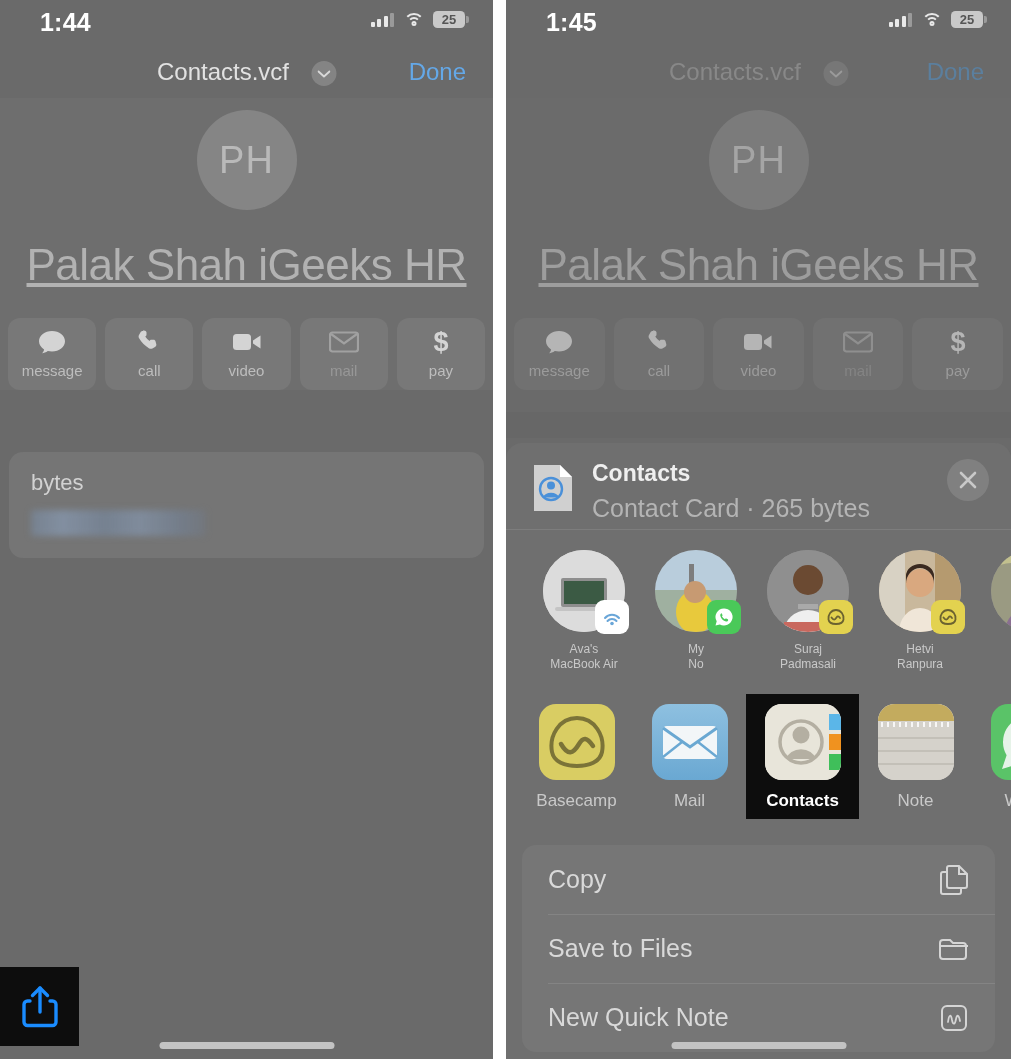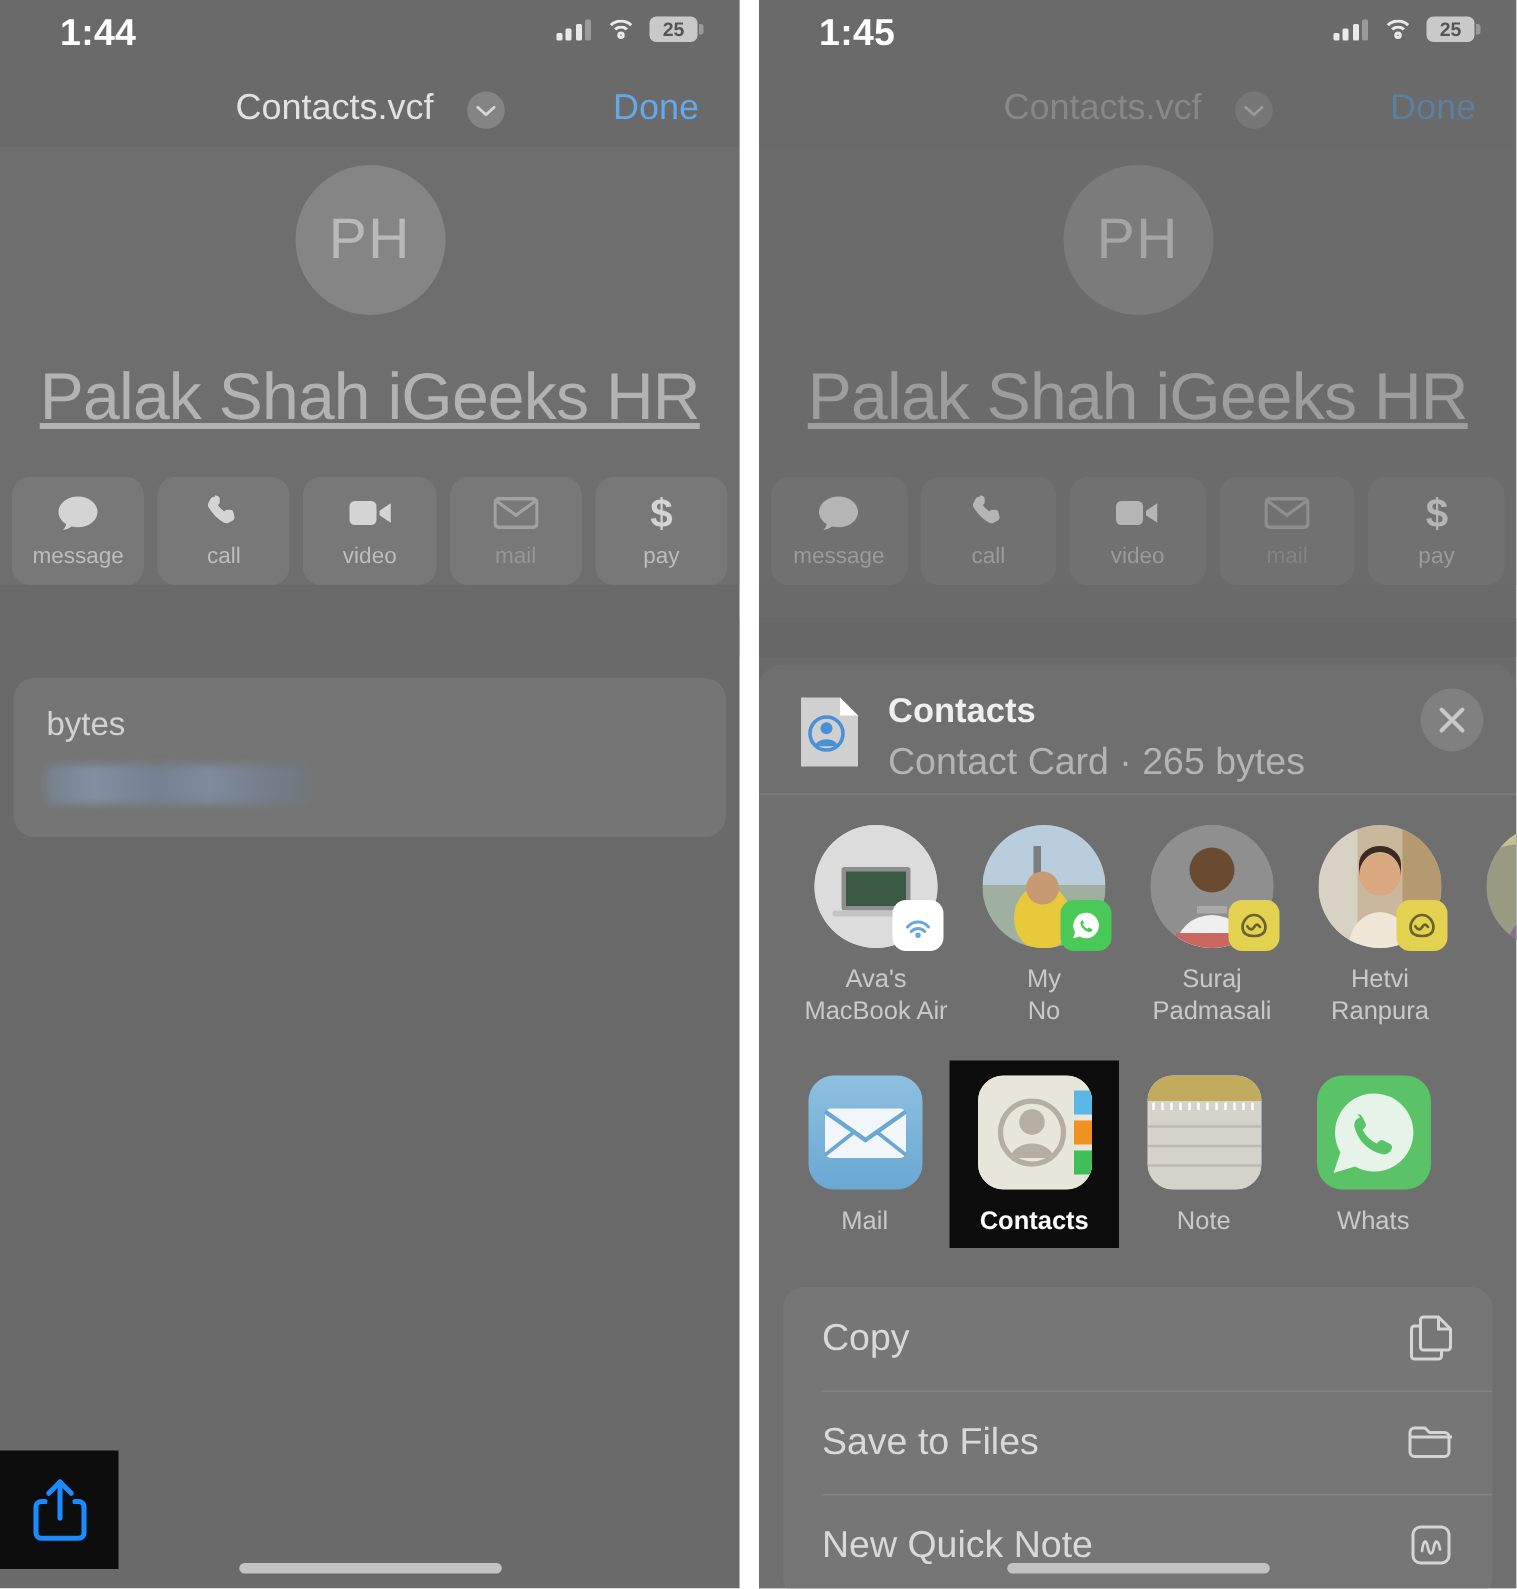--- a/index.html
+++ b/index.html
@@ -146,21 +146,21 @@
   .person { width:112px; flex:none; text-align:center; }
   .person-av {
     width:82px;height:82px;border-radius:50%;margin:0 auto; position:relative;
     overflow:visible; background:#8d8d8d;
   }
   .person-av .pic { position:absolute; inset:0; border-radius:50%; overflow:hidden; }
   .badge {
     position:absolute; right:-4px; bottom:-2px; width:34px;height:34px;border-radius:9px;
     display:flex;align-items:center;justify-content:center;
   }
-  .person-name { margin-top:10px; font-size:17px; color:#c9c9c9; line-height:1.25; }
+  .person-name { margin-top:10px; font-size:12px; color:#c9c9c9; line-height:1.25; }
 
   .apps-row { display:flex; padding: 22px 12px 0 14px; align-items:flex-start; }
   .app { width:113px; flex:none; text-align:center; padding: 10px 0 8px 0; }
   .app-ico { width:76px;height:76px;border-radius:17px;margin:0 auto; overflow:hidden; position:relative; }
   .app-name { margin-top:11px; font-size:17px; color:#c9c9c9; }
   .app.selected { background:#0d0d0d; }
   .app.selected .app-name { color:#ffffff; font-weight:600; }
 
   .actions-card {
     margin: 26px 16px 0 16px; background:#767676; border-radius:14px; overflow:hidden;
@@ -509,20 +509,29 @@
           </div>
           <div class="person-name">
             <br>
             
           </div>
         </div>
       </div>
 
       <div class="apps-row">
 
+        <div class="app">
+          <div class="app-ico" style="background:#d9cd63;">
+            <svg width="76" height="76" viewBox="0 0 76 76">
+              <path d="M38 14 C20 14 10 32 13 48 C15 58 26 62 38 62 C50 62 61 58 63 48 C66 32 56 14 38 14z" fill="none" stroke="#7b7338" stroke-width="4"></path>
+              <path d="M22 40 C29 52 34 50 40 40 C44 33 48 33 54 42" fill="none" stroke="#7b7338" stroke-width="4.5" stroke-linecap="round"></path>
+            </svg>
+          </div>
+          <div class="app-name">Basecamp</div>
+        </div>
 
         <div class="app">
           <div class="app-ico" style="background:linear-gradient(180deg,#8ec0e0 0%,#6aa8d2 100%);">
             <svg width="76" height="76" viewBox="0 0 76 76">
               <rect x="11" y="22" width="54" height="33" rx="4" fill="#f2f6f8"></rect>
               <path d="M11 24 L38 43 L65 24" fill="none" stroke="#6aa8d2" stroke-width="3"></path>
               <path d="M11 53 L30 38 M65 53 L46 38" fill="none" stroke="#6aa8d2" stroke-width="2.4"></path>
             </svg>
           </div>
           <div class="app-name">Mail</div>

